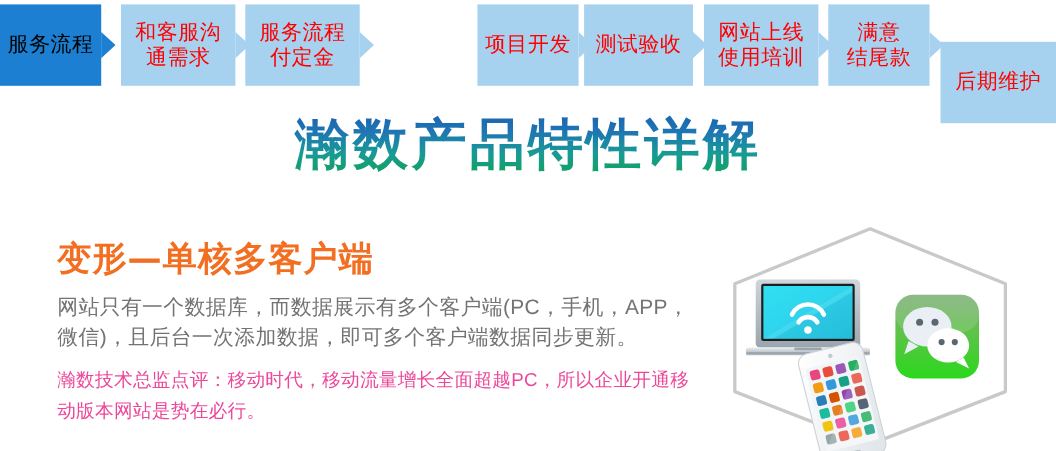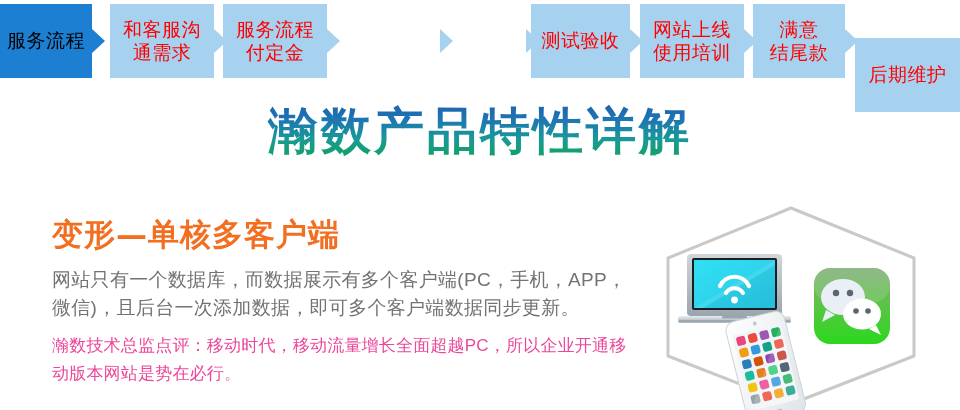--- a/index.html
+++ b/index.html
@@ -138,20 +138,23 @@
       <span class="step-label">和客服沟
 通需求</span>
     </div>
     <div class="chev light" style="left: 214px;"></div>
     <div class="step rest" style="left: 223px; width: 104px;">
       <span class="step-label">服务流程
 付定金</span>
     </div>
     <div class="chev light" style="left: 327px;"></div>
     <div class="chev light" style="left: 440px;"></div>
+    <div class="step rest" style="left: 434px; width: 92px;">
+      <span class="step-label">项目开发</span>
+    </div>
     <div class="chev light" style="left: 526px;"></div>
     <div class="step rest" style="left: 531px; width: 99px;">
       <span class="step-label">测试验收</span>
     </div>
     <div class="chev light" style="left: 630px;"></div>
     <div class="step rest" style="left: 640px; width: 104px;">
       <span class="step-label">网站上线
 使用培训</span>
     </div>
     <div class="chev light" style="left: 744px;"></div>

